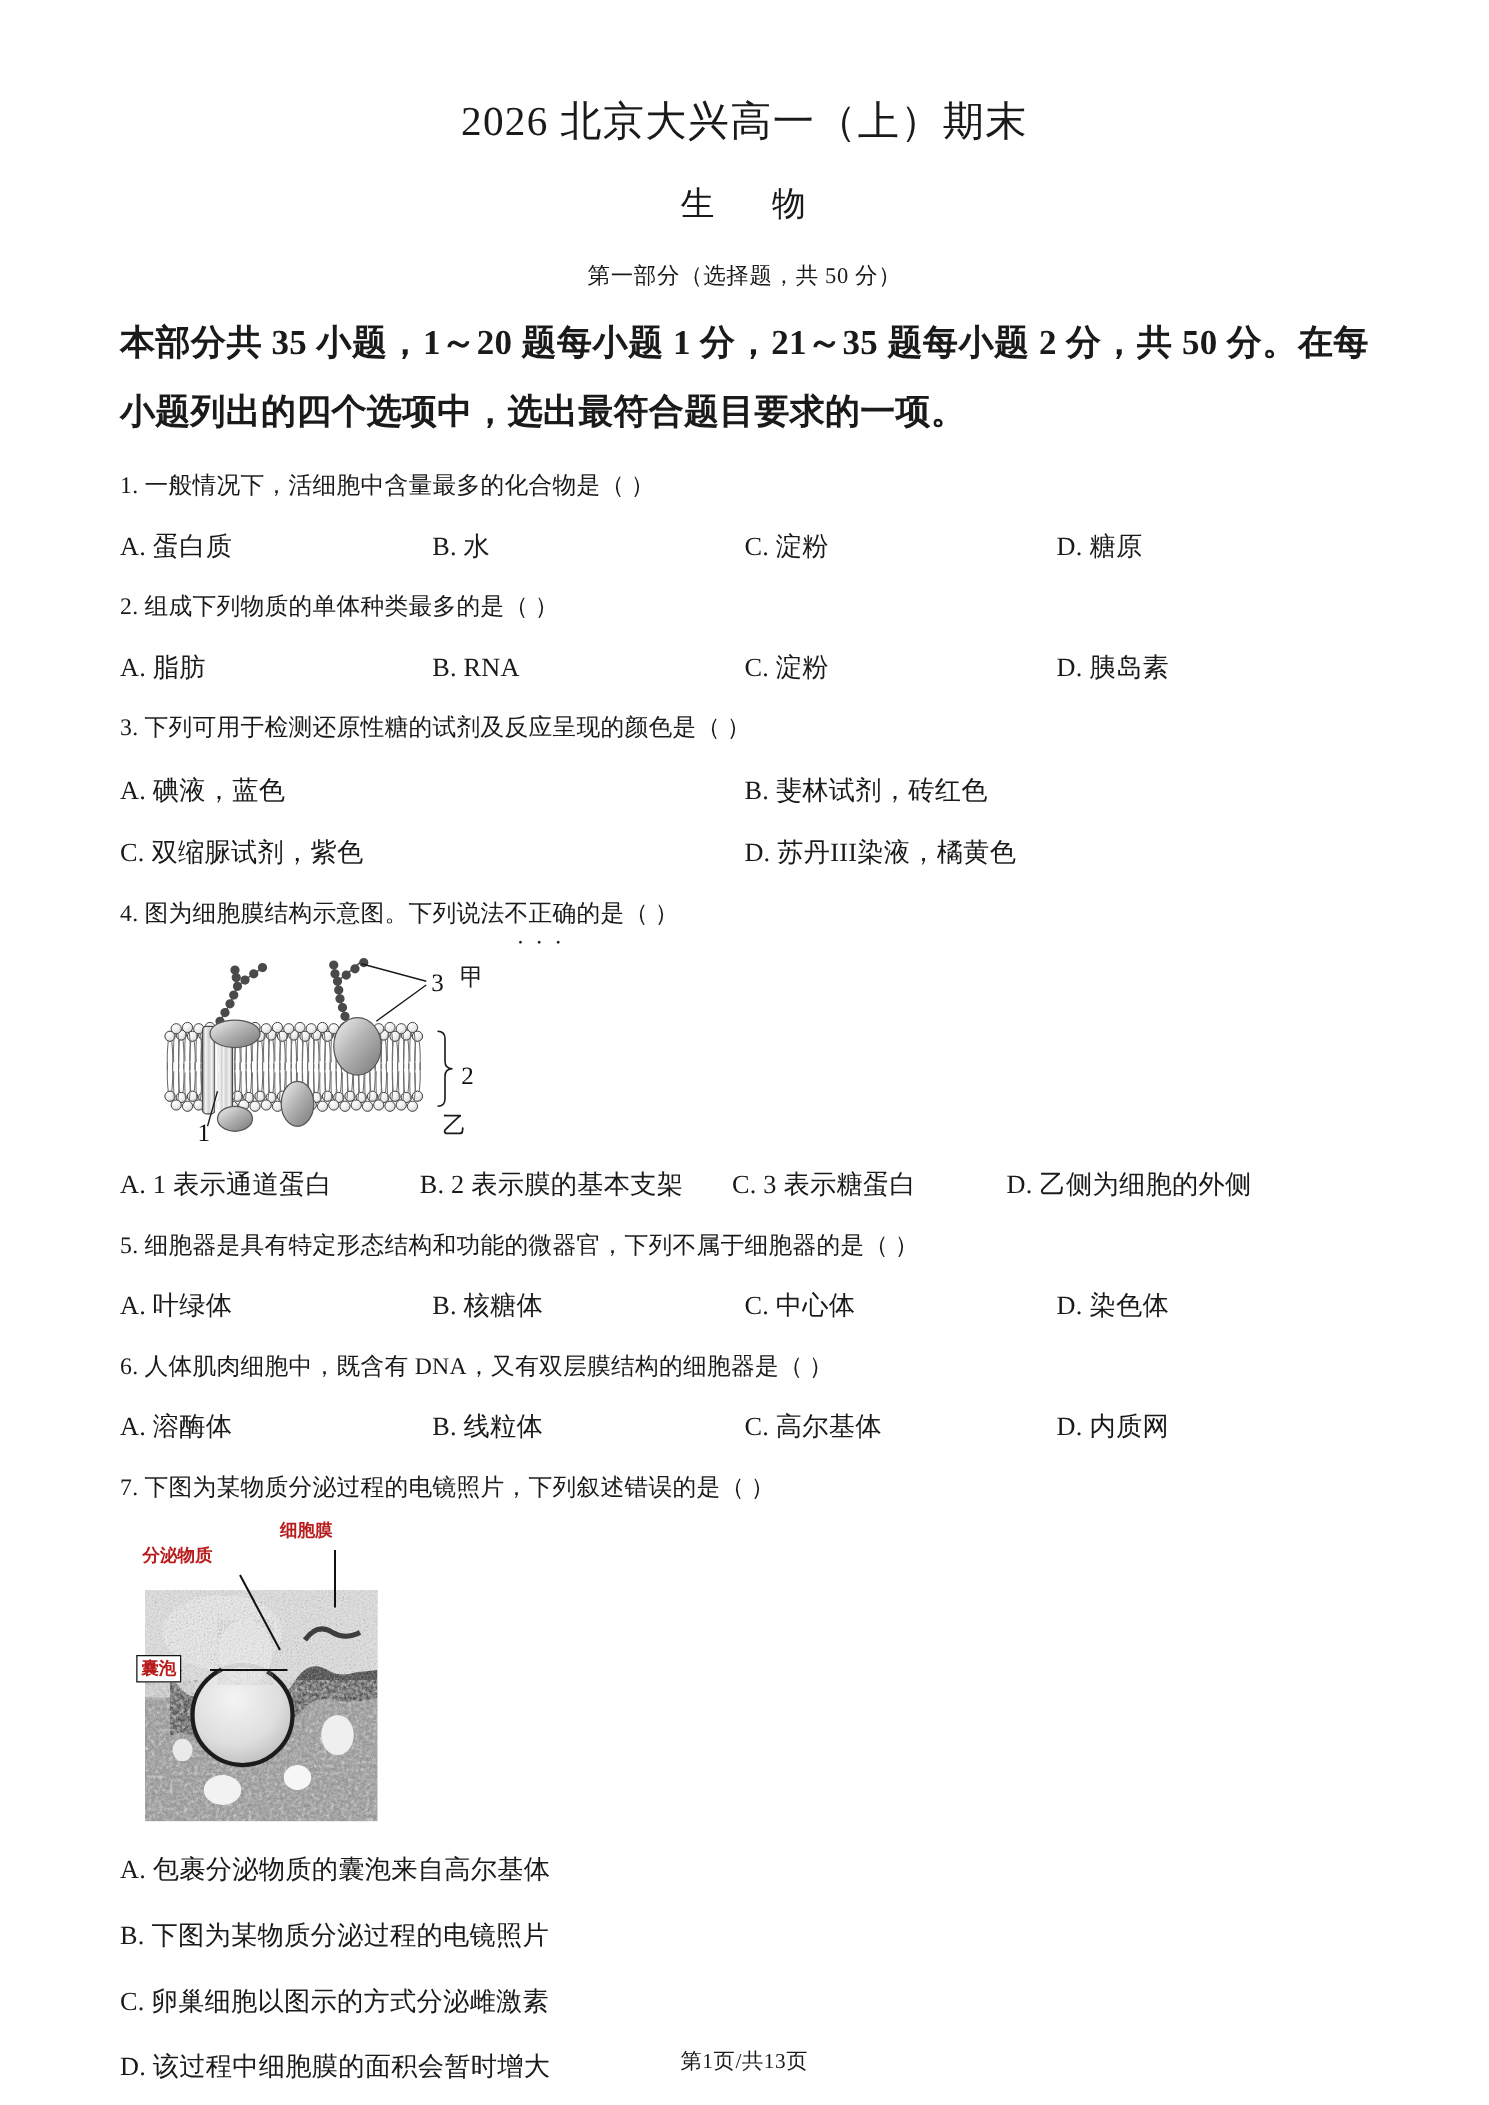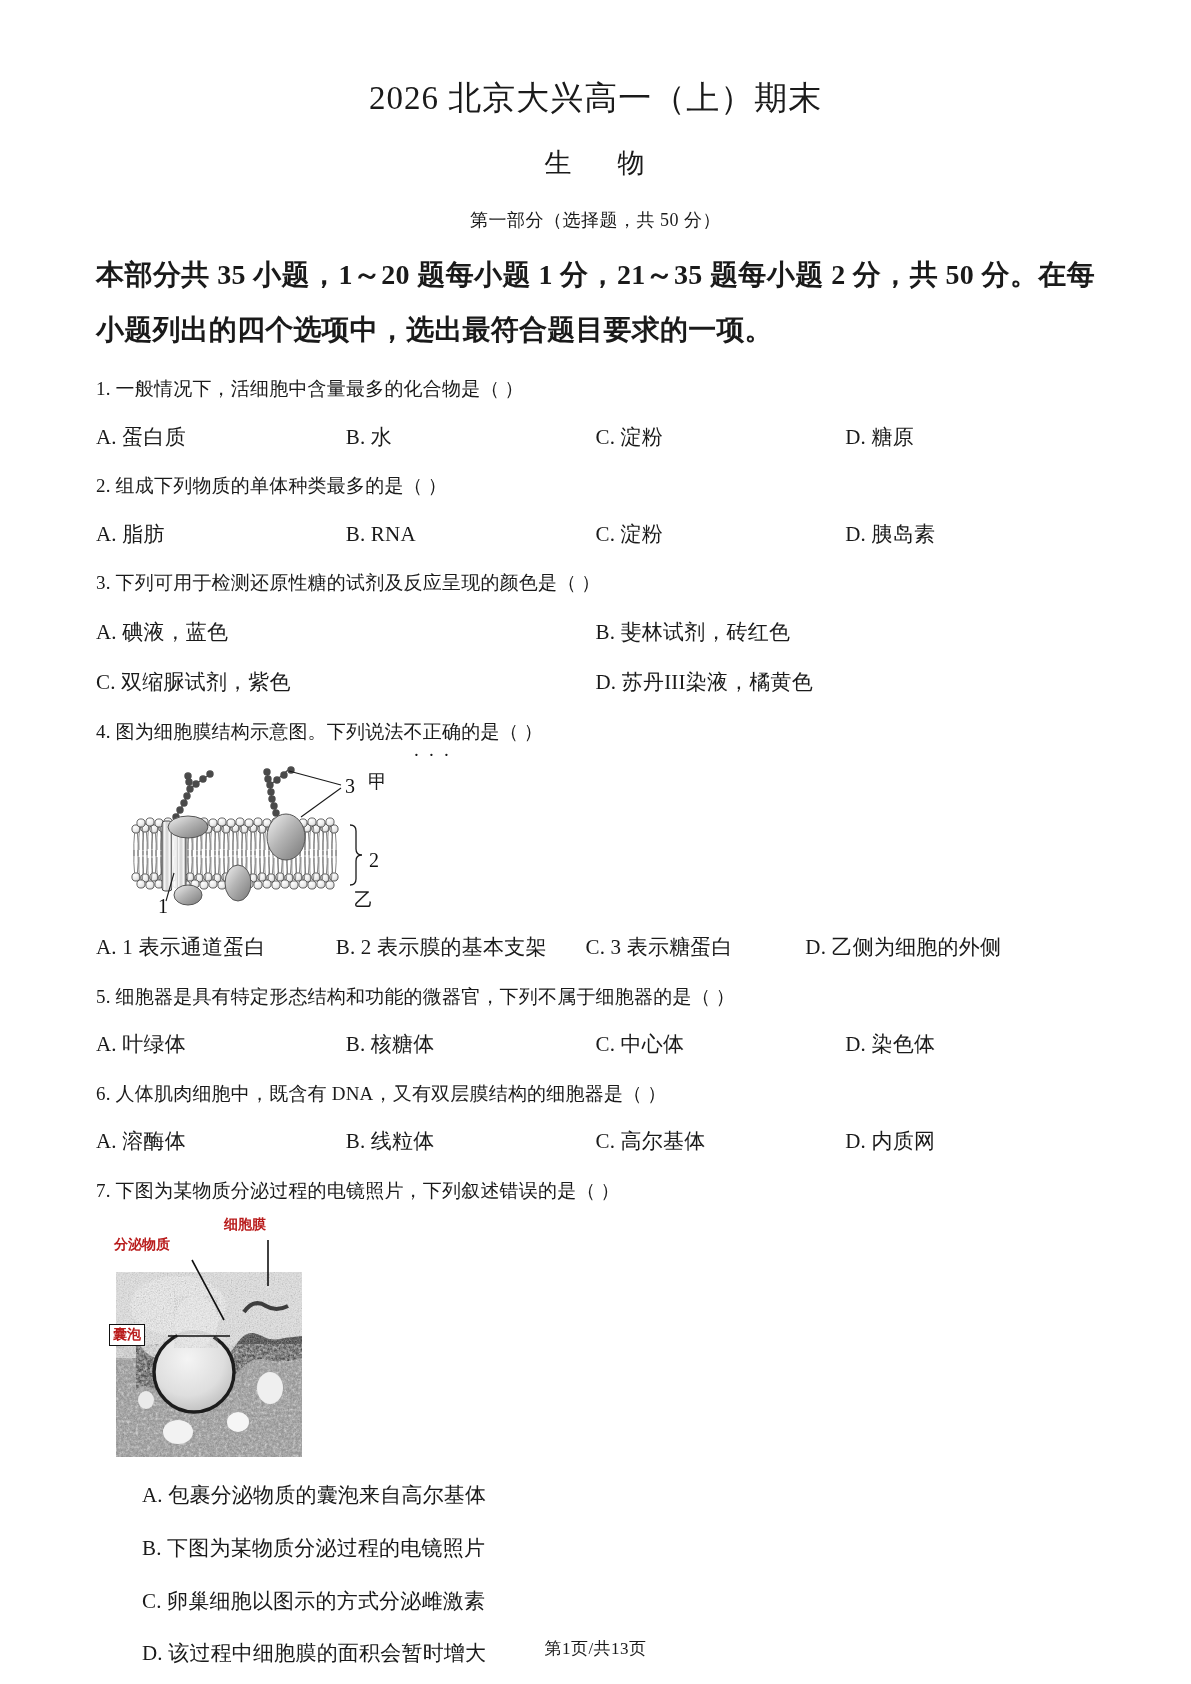--- a/index.html
+++ b/index.html
@@ -93,21 +93,21 @@
   .opts.cols2 > .opt { width: 50%; flex: 0 0 50%; }
   .opts.cols2 { padding-top: 17px; align-items: flex-end; }
   .opt { letter-spacing: 0.2px; }
 
   
   .opts.q4 > .opt:nth-child(1) { width: 24%; flex: 0 0 24%; }
   .opts.q4 > .opt:nth-child(2) { width: 25%; flex: 0 0 25%; }
   .opts.q4 > .opt:nth-child(3) { width: 22%; flex: 0 0 22%; }
   .opts.q4 > .opt:nth-child(4) { width: 29%; flex: 0 0 29%; }
 
-  .opts.stacked { display: block; padding-top: 15px; margin-left: 46px; }
+  .opts.stacked { display: block; padding-top: 15px; }
   .opts.stacked .opt { width: auto; padding-top: 19px; }
   .opts.stacked .opt:first-child { padding-top: 0; }
 
   
   .fig-membrane {
     position: relative;
     width: 300px;
     height: 160px;
     margin-left: 30px;
     margin-top: 8px;

